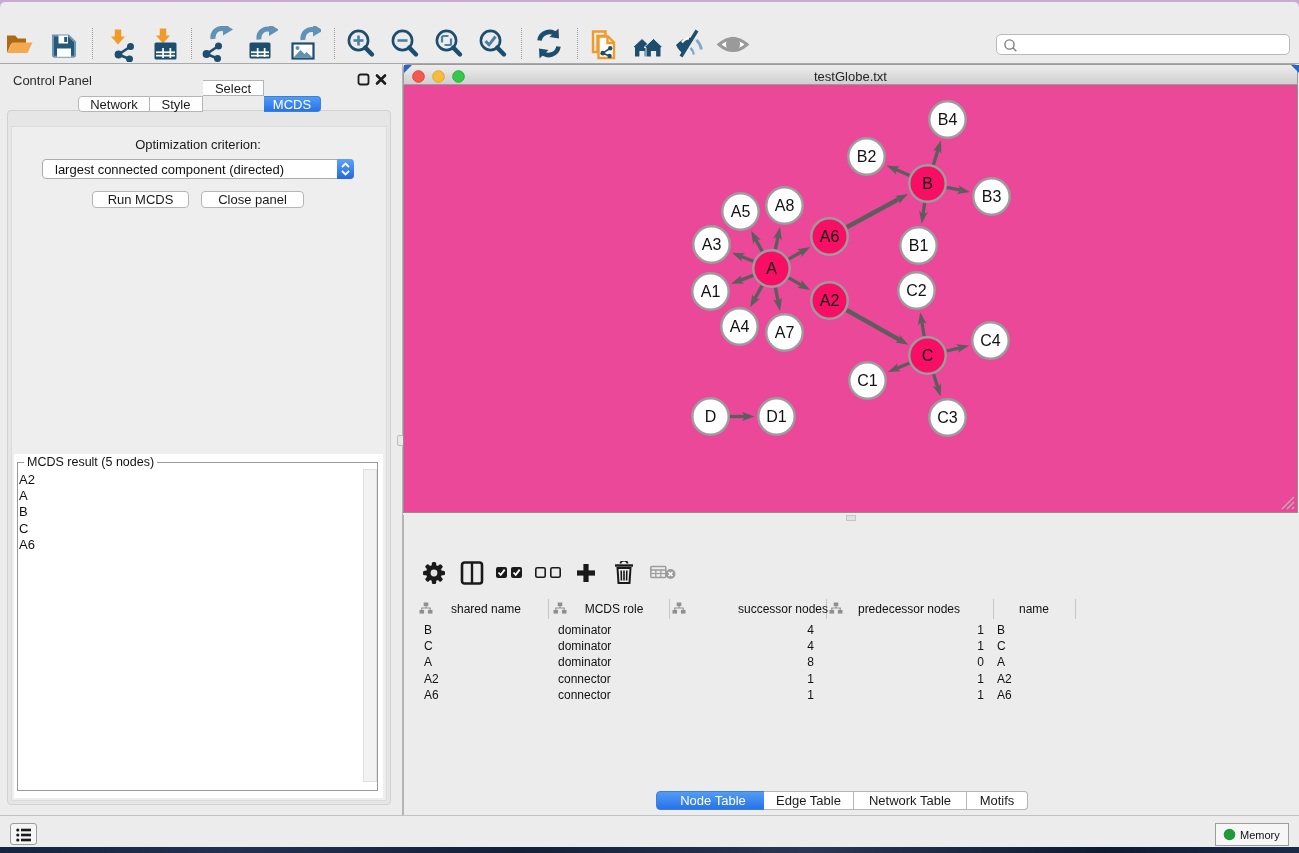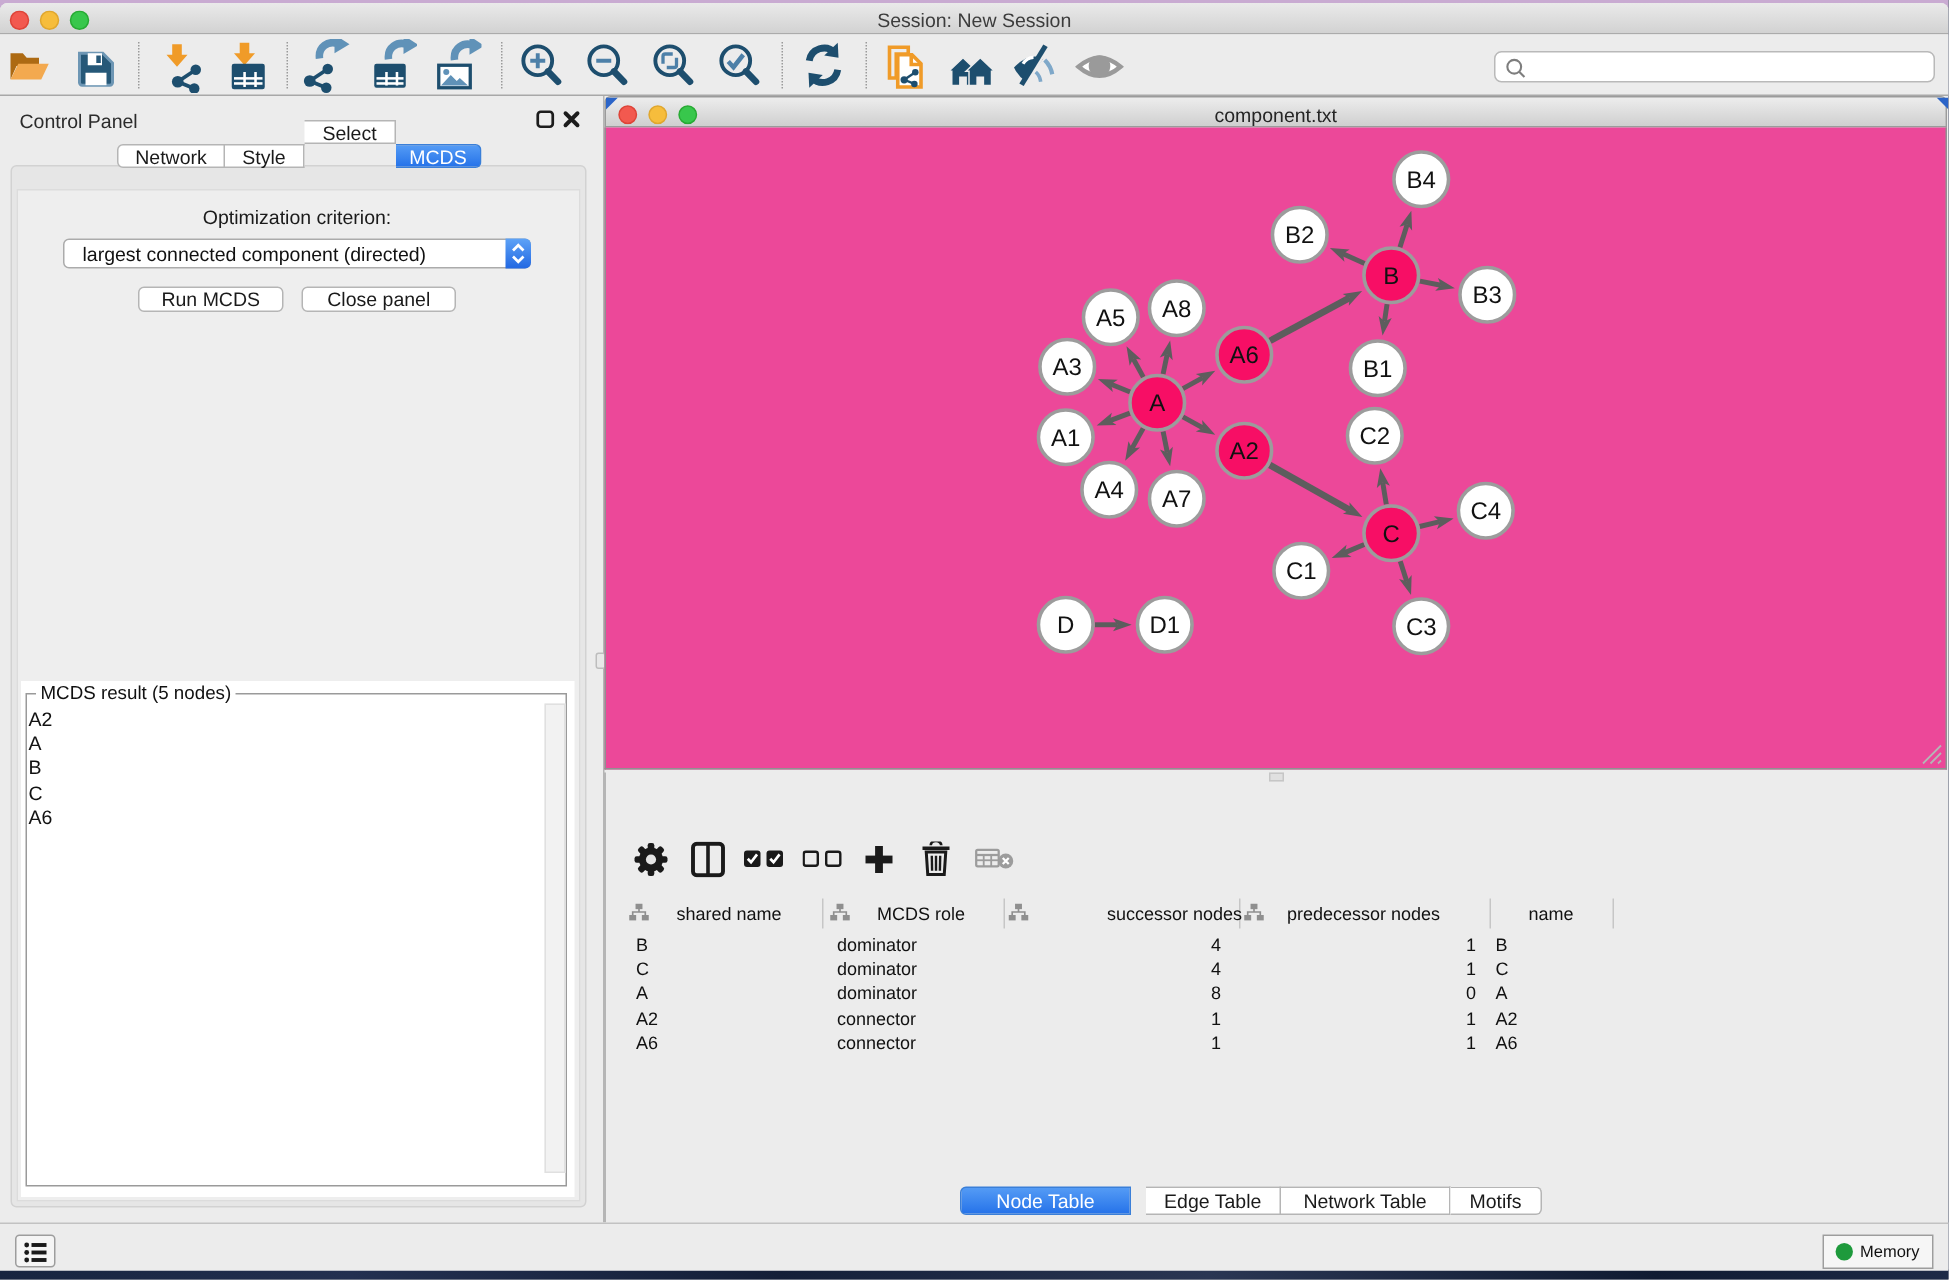--- a/index.html
+++ b/index.html
@@ -22,28 +22,20 @@
   font-size:13px; text-align:center; line-height:18px; border-left:none; }
 .tabblue { background:linear-gradient(#549bf5,#2673e9); color:#fff; border-color:#3a7fd8; }
 .btn { position:absolute; background:#fff; border:1px solid #b5b5b5; border-radius:4px;
   font-size:13px; color:#1a1a1a; text-align:center; }
 .hdrsep { position:absolute; top:1px; height:20px; width:1px; background:#c6c6c6; }
 .cell { position:absolute; font-size:12px; color:#111; }
 </style></head><body>
 <div class="deskstrip"></div>
 <div class="darkstrip"></div>
 <div class="win">
-  <div class="titlebar">
-    <svg class="abs" style="left:6px;top:5px" width="70" height="13">
-        <circle cx="7" cy="6.5" r="6" fill="#f2594f" stroke="#de4438" stroke-width="1"></circle>
-        <circle cx="27" cy="6.5" r="6" fill="#f6bd3c" stroke="#e0a72e" stroke-width="1"></circle>
-        <circle cx="47" cy="6.5" r="6" fill="#38c74c" stroke="#28ab34" stroke-width="1"></circle>
-      </svg>
-    <div class="titletext">Session: New Session</div>
-  </div>
   <div class="toolbar">
       <svg style="position:absolute;left:2px;top:3px" width="36" height="36" viewBox="0 0 36 36">
         <path d="M5,27 V9.5 h8.2 l2.6,3 H24 v5.5 H9 Z" fill="#ad6a13"></path>
         <path d="M5,27 L10.2,16.5 H30.5 L25.5,27 Z" fill="#f3a94f"></path>
       </svg>
       <svg style="position:absolute;left:46px;top:3px" width="36" height="36" viewBox="0 0 36 36">
         <path d="M7,9.5 h15.5 l6.5,6.5 v13 a1.8,1.8 0 0 1 -1.8,1.8 H8.8 A1.8,1.8 0 0 1 7,29 Z" fill="#265878" stroke="#6d96b4" stroke-width="2"></path>
         <rect x="12.5" y="9.5" width="9.5" height="8" fill="#fff"></rect>
         <rect x="18.2" y="11" width="3" height="5" fill="#265878"></rect>
         <rect x="11" y="22.5" width="14" height="8.3" fill="#fff"></rect>
@@ -197,21 +189,21 @@
   <div class="abs" style="left:402px;top:62px;width:2px;height:751px;background:#b5b5b5"></div>
   <div class="abs" style="left:397px;top:433px;width:7px;height:11px;background:#e8e8e8;border:1px solid #bdbdbd;border-radius:2px"></div>
 
   <div class="abs" style="left:403px;top:62px;width:895px;height:451px;background:#ececec">
     <div class="abs" style="left:0;top:0;width:895px;height:21px;background:linear-gradient(#ededed,#cfcfcf);border:1px solid #9b9b9b;border-radius:4px 4px 0 0">
       <svg class="abs" style="left:8px;top:5px" width="70" height="13">
           <circle cx="6.5" cy="6.5" r="5.8" fill="#f2594f" stroke="#de4438" stroke-width="1"></circle>
           <circle cx="26.5" cy="6.5" r="5.8" fill="#f6bd3c" stroke="#e0a72e" stroke-width="1"></circle>
           <circle cx="46.5" cy="6.5" r="5.8" fill="#38c74c" stroke="#28ab34" stroke-width="1"></circle>
         </svg>
-      <div class="abs" style="width:100%;text-align:center;top:4px;font-size:13px;color:#252525">component.txt</div>
+      <div class="abs" style="width:100%;text-align:center;top:4px;font-size:13px;color:#252525">testGlobe.txt</div>
       <svg class="abs" style="left:0;top:0" width="895" height="10">
           <path d="M0,0 h8 L0,8 Z" fill="#2b64c8"></path>
           <path d="M895,0 h-8 L895,8 Z" fill="#2b64c8"></path>
         </svg>
     </div>
     <div class="abs" style="left:0;top:21px;width:895px;height:428px;background:#ec4899;border:1px solid #909090;border-top:none">
       <svg width="894" height="427" style="position:absolute;left:0;top:0">
           <line x1="349.3" y1="190.4" x2="336.0" y2="195.4" stroke="#5d5d5d" stroke-width="3.3"></line>
           <path d="M327.1,198.7 L337.2,190.2 L336.0,195.4 L340.3,198.4 Z" fill="#5d5d5d"></path>
           <line x1="349.4" y1="176.3" x2="336.7" y2="171.2" stroke="#5d5d5d" stroke-width="3.3"></line>
@@ -297,21 +289,21 @@
           <path d="M15,3 L3,15 M15,8 L8,15 M15,13 L13,15" stroke="#b5b5b5" stroke-width="1.2"></path>
         </svg>
     </div>
   </div>
 
   <div class="abs" style="left:846px;top:513px;width:10px;height:6px;background:#e0e0e0;border:1px solid #c6c6c6"></div>
 
 
   <div id="tablebits"></div>
 
-  <div class="tab tabblue" style="left:640px;top:789px;width:114px;border-radius:4px 0 0 4px;border-left:1px solid #3a7fd8">Node Table</div>
+  <div class="tab tabblue" style="left:656px;top:789px;width:114px;border-radius:4px 0 0 4px;border-left:1px solid #3a7fd8">Node Table</div>
   <div class="tab" style="left:764px;top:789px;width:90px">Edge Table</div>
   <div class="tab" style="left:854px;top:789px;width:113px">Network Table</div>
   <div class="tab" style="left:967px;top:789px;width:61px;border-radius:0 4px 4px 0">Motifs</div>
 
   <div class="abs" style="left:0;top:813px;width:1299px;height:32px;background:#ececec;border-top:1px solid #c2c2c2">
     <div class="abs" style="left:10px;top:7px;width:27px;height:22px;background:#f5f5f5;border:1px solid #9d9d9d;border-radius:3px">
       <svg width="25" height="20" style="position:absolute;left:5px;top:4px">
         <circle cx="1.8" cy="2" r="1.6" fill="#1a1a1a"></circle>
           <rect x="5" y="0.7" width="10" height="2.6" fill="#1a1a1a"></rect>
         <circle cx="1.8" cy="7" r="1.6" fill="#1a1a1a"></circle>

